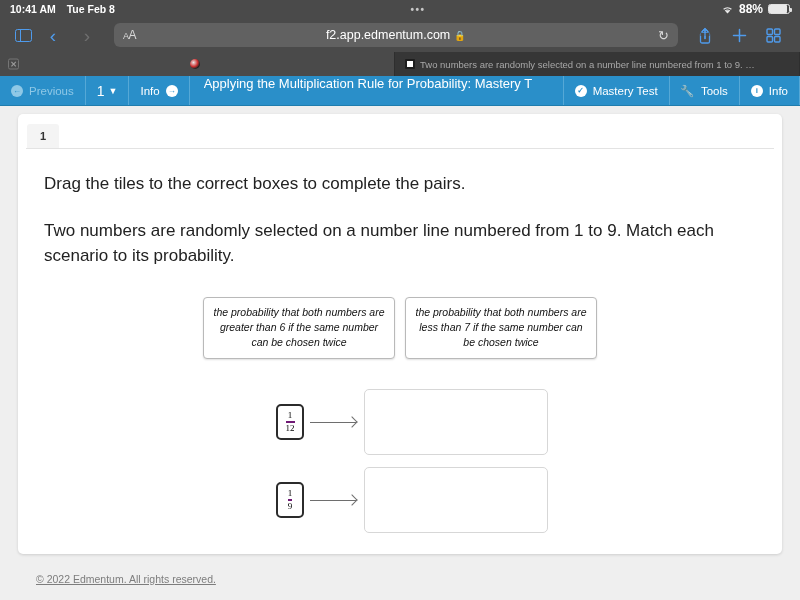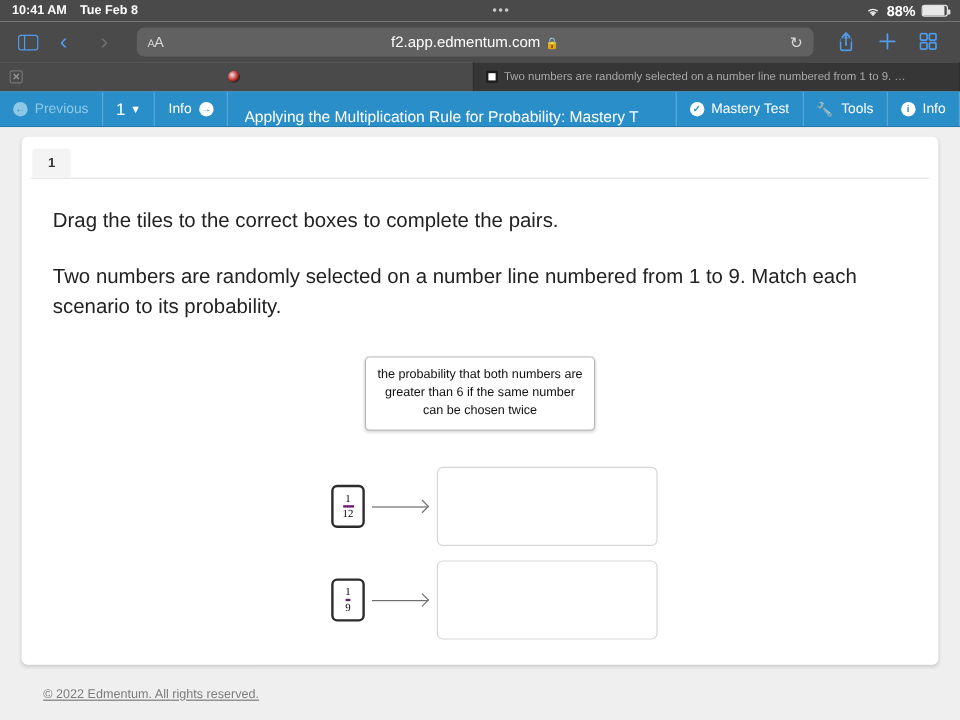--- a/index.html
+++ b/index.html
@@ -129,21 +129,21 @@
     border-bottom: 1px solid #1f7dae;
   }
   .ab-item {
     display: flex; align-items: center; gap: 6px;
     padding: 0 11px;
     border-right: 1px solid #55a8d6;
   }
   .ab-item.prev { color: #8fc8e6; }
   .ab-item.pagenum { font-size: 14px; gap: 4px; }
   .ab-title {
-    flex: 1; display: flex; align-items: flex-end;
+    flex: 1; display: flex; align-items: flex-start;
     padding: 0 14px; font-size: 13px; overflow: hidden;
     border-right: 1px solid #55a8d6;
   }
   .ab-title span {
     white-space: nowrap; overflow: hidden; text-overflow: clip;
     display: block; width: 100%;
   }
   .ab-right { display: flex; align-items: stretch; }
   .circ {
     width: 12px; height: 12px; border-radius: 50%; background: #ffffff;
@@ -176,21 +176,21 @@
     padding: 6px 13px;
     margin-left: 9px;
   }
   .qtab-rule { border-bottom: 1px solid #e3e3e3; margin: 0 8px; }
 
   .q-body { padding: 22px 26px 0 26px; }
   .instr { font-size: 17px; color: #222; line-height: 1.5; }
   .instr.second { margin-top: 21px; }
 
   .tiles { margin-top: 28px; display: flex; flex-direction: column; gap: 8px; align-items: center; }
-  .tile-row { display: flex; gap: 10px; }
+  .tile-row { display: flex; gap: 10px; font-style: italic; }
   .tile {
     width: 192px;
     border: 1px solid #b9b9b9;
     border-radius: 4px;
     background: #ffffff;
     box-shadow: 0 1px 2px rgba(0,0,0,0.13);
     font-size: 10.5px;
     color: #111;
     text-align: center;
     line-height: 1.45;
@@ -351,20 +351,21 @@
     <div class="qtab">1</div>
     <div class="qtab-rule"></div>
 
     <div class="q-body">
       <div class="instr">Drag the tiles to the correct boxes to complete the pairs.</div>
       <div class="instr second">Two numbers are randomly selected on a number line numbered from 1 to 9. Match each scenario to its probability.</div>
 
       <div class="tiles">
         <div class="tile-row">
           <div class="tile h1">the probability that both numbers are greater than 6 if the same number can be chosen twice</div>
+          <div class="tile h1">the probability that both numbers are less than 7 if the same number can be chosen twice</div>
         </div>
         <div class="tile-row">
         </div>
       </div>
 
       <div class="pairs">
         <div class="pair">
           <div class="frac-box">
             <span class="frac">
               <span class="num">1</span>

